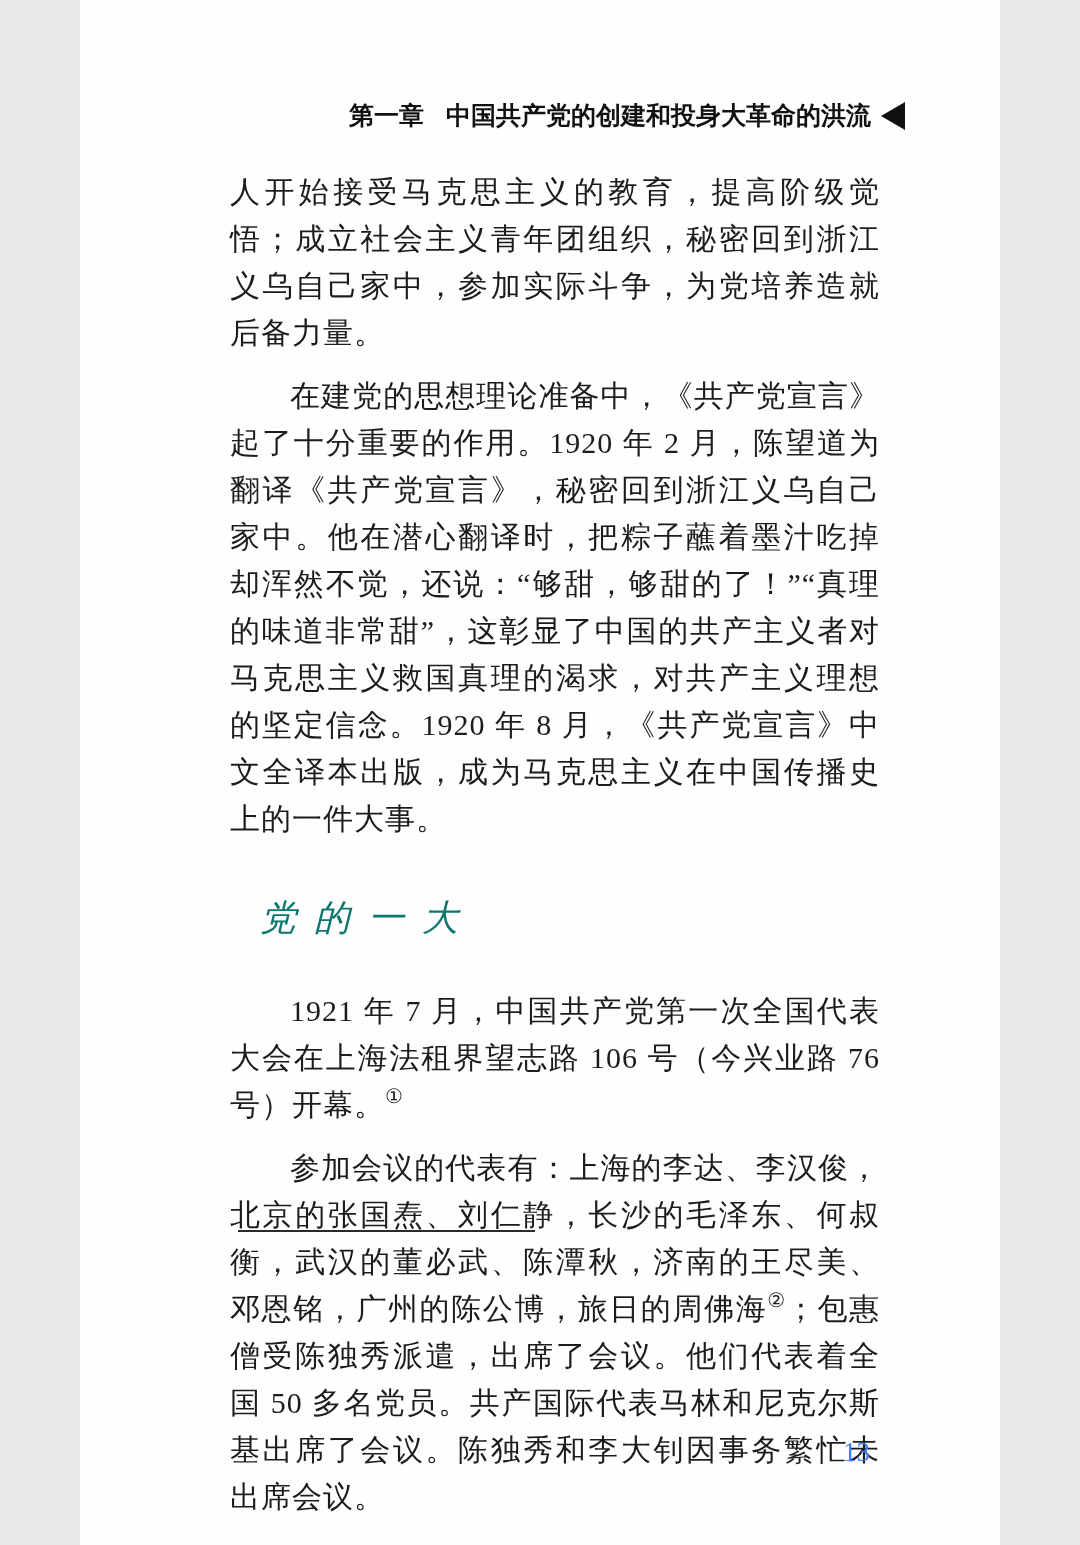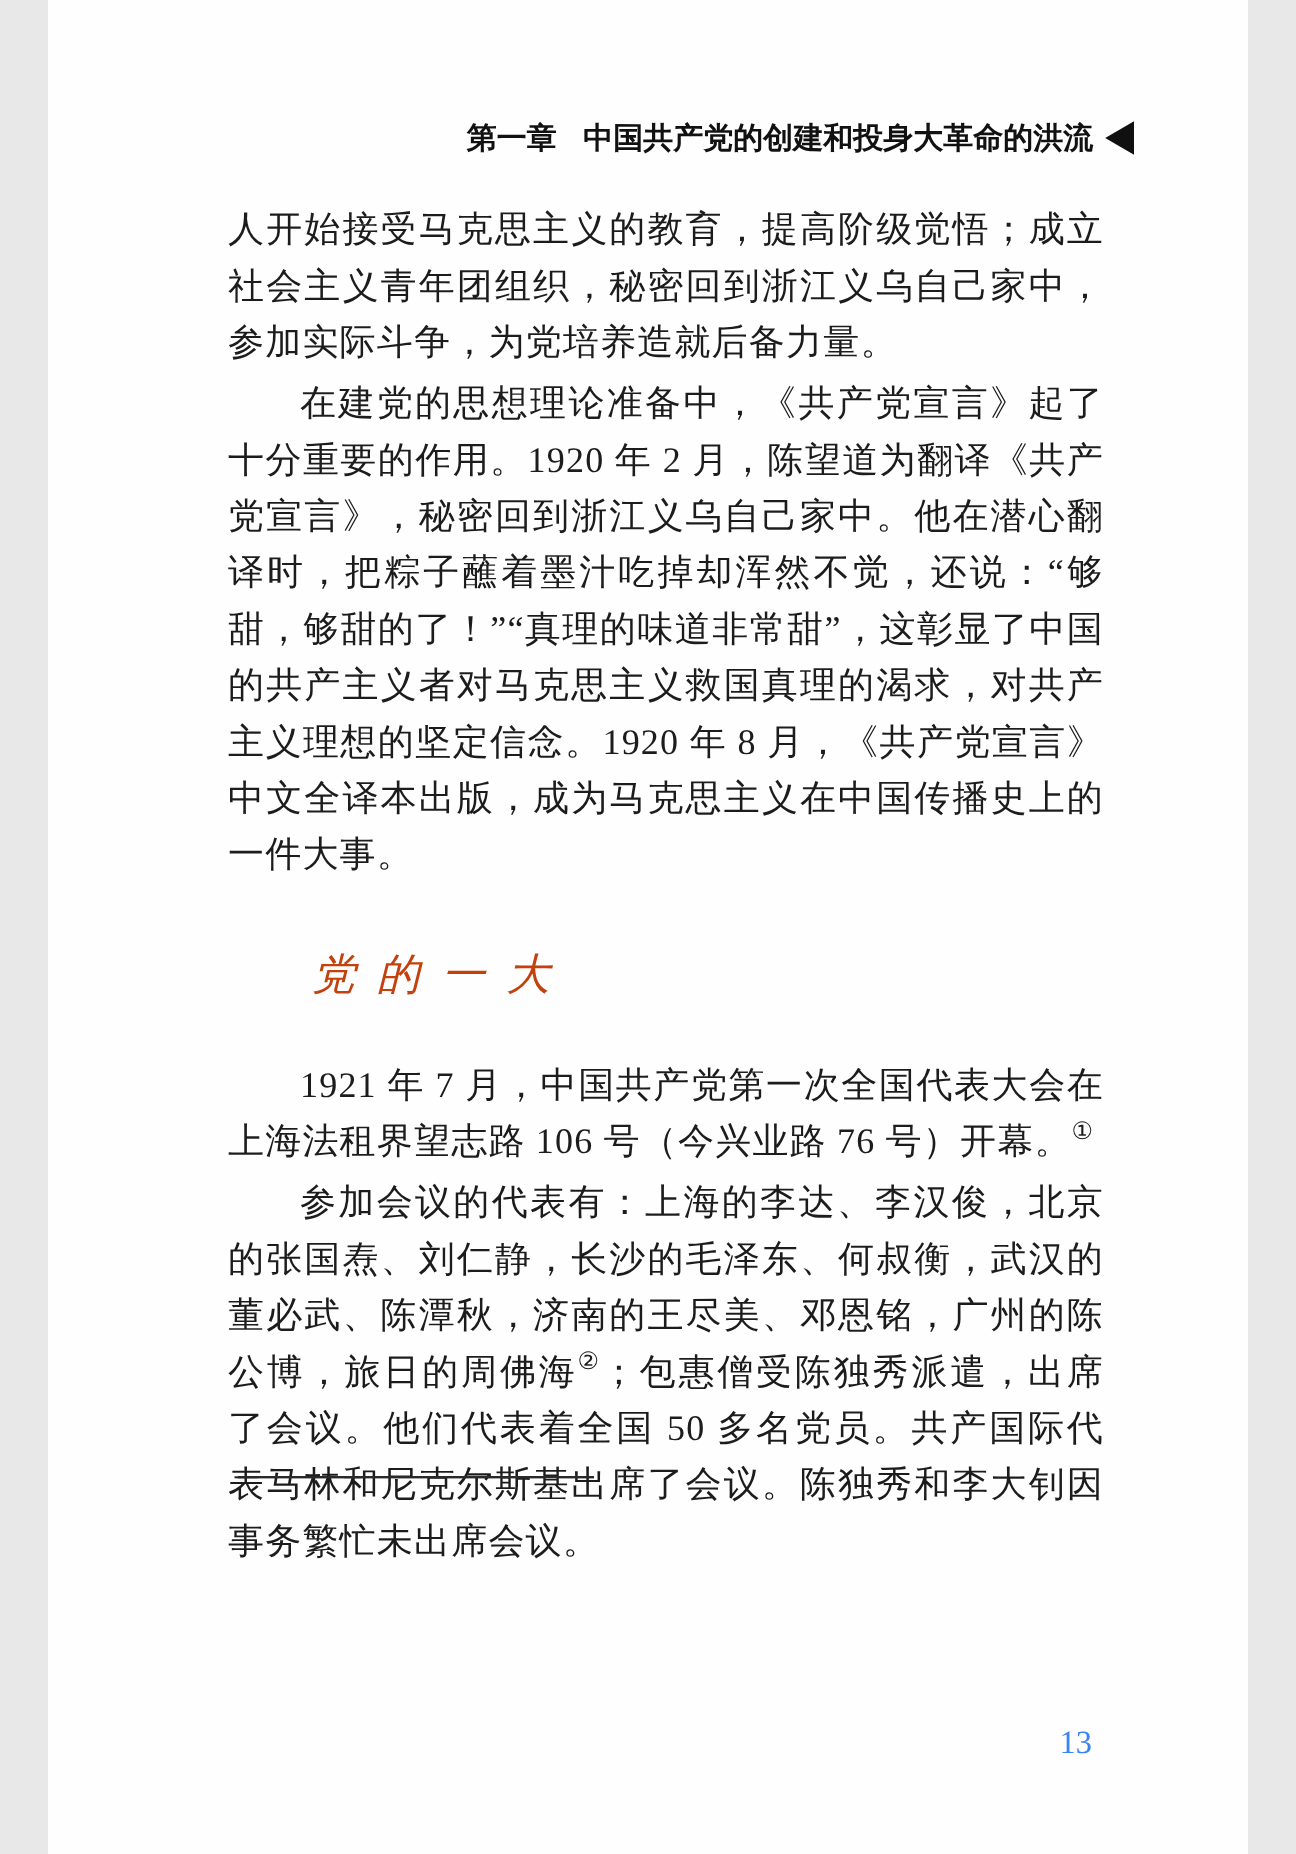--- a/index.html
+++ b/index.html
@@ -1,18 +1,18 @@
 <!DOCTYPE html>
 <html><head>
 <meta charset="utf-8">
 <style>
   html, body { margin: 0; padding: 0; background: #e8e8e8; }
   .page {
     position: relative;
-    width: 1000px;
+    width: 920px;
     height: 1545px;
     background: #fefefe;
     color: #1c1c1c;
     font-family: "Liberation Serif", serif;
     overflow: hidden;
     margin: 0 auto;
   }
   
   .running-head {
     position: absolute;
@@ -46,36 +46,36 @@
   }
   .body-para {
     margin: 0;
     font-size: 30px;
     line-height: 47px;
     letter-spacing: 1px;
     text-align: justify;
     text-justify: inter-ideograph;
   }
   .body-para.indent { text-indent: 2em; }
-  .body-para + .body-para { margin-top: 4px; }
+  .body-para + .body-para { margin-top: 16px; }
   .para-gap { margin-top: 16px; }
   .body-para sup {
     font-size: 20px;
     vertical-align: 12px;
     line-height: 0;
     letter-spacing: 0;
   }
   .section-heading {
-    margin: 52px 0 45px 70px;
+    margin: 52px 0 45px 30px;
     font-size: 36px;
     line-height: 48px;
     font-style: italic;
     font-weight: 500;
     letter-spacing: 18px;
-    color: #c2410c;
+    color: #0f766e;
   }
   
   .footnotes {
     position: absolute;
     left: 150px;
     right: 120px;
     top: 1230px;
   }
   .footnote-rule {
     width: 297px;

